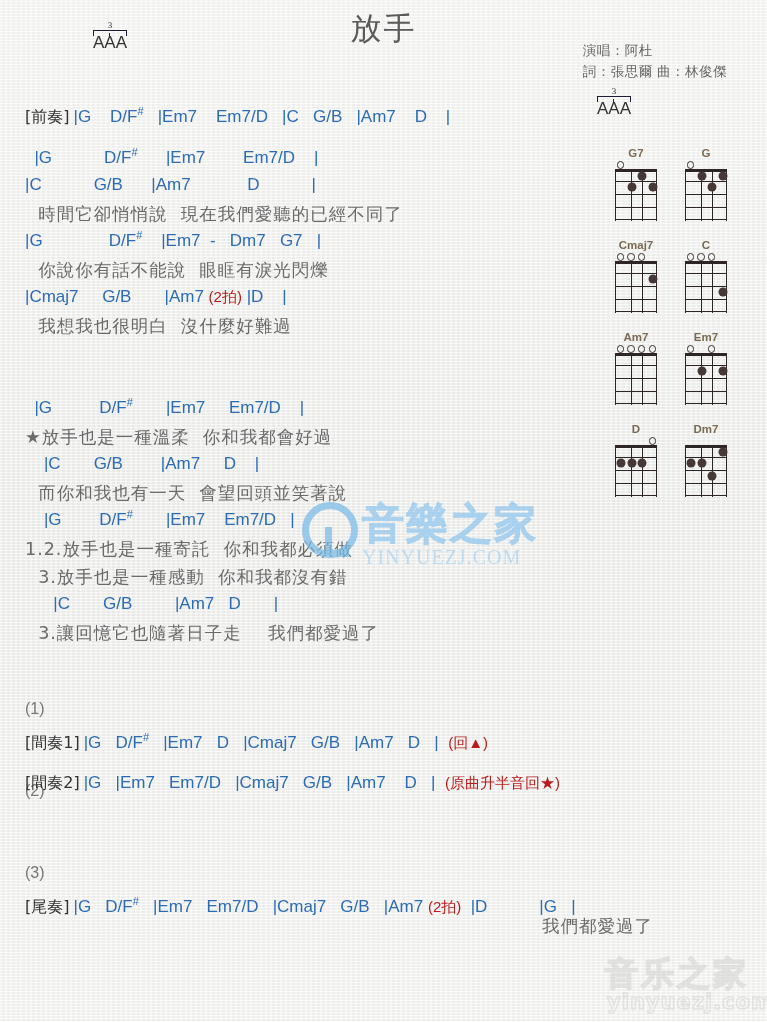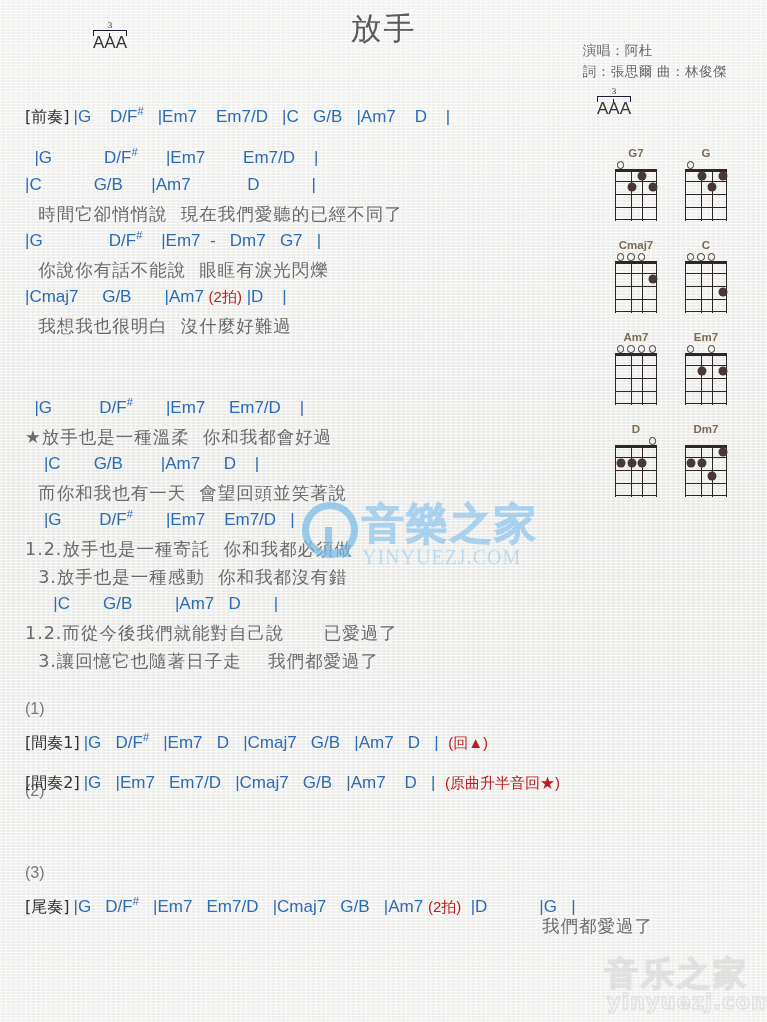--- a/index.html
+++ b/index.html
@@ -307,21 +307,20 @@
 
   <div class="abs" style="left:25px; top:398px;">
     <div class="chordline" style="height:27px;">  |G          D/F<sup>#</sup>       |Em7     Em7/D    |</div>
     <div class="lyricline" style="height:29px;">★放手也是一種溫柔  你和我都會好過</div>
     <div class="chordline" style="height:27px;">    |C       G/B        |Am7     D    |</div>
     <div class="lyricline" style="height:29px;">  而你和我也有一天  會望回頭並笑著說</div>
     <div class="chordline" style="height:27px;">    |G        D/F<sup>#</sup>       |Em7    Em7/D   |</div>
     <div class="lyricline" style="height:28px;">1.2.放手也是一種寄託  你和我都必須做</div>
     <div class="lyricline" style="height:29px;">  3.放手也是一種感動  你和我都沒有錯</div>
     <div class="chordline" style="height:27px;">      |C       G/B         |Am7   D       |</div>
-    <div class="lyricline" style="height:28px;">1.2.而從今後我們就能對自己說      已愛過了</div>
     <div class="lyricline" style="height:29px;">  3.讓回憶它也隨著日子走    我們都愛過了</div>
   </div>
 
   <div class="abs marker-num" style="left:25px; top:700px;">(1)</div>
   <div class="abs inline-row" style="left:25px; top:724px;">
     <span class="section-tag">[間奏1]</span>
     <span class="chordline">|G   D/F<sup>#</sup>   |Em7   D   |Cmaj7   G/B   |Am7   D   |  <span class="note">(回▲)</span></span>
   </div>
 
   <div class="abs marker-num" style="left:25px; top:782px;">(2)</div>

